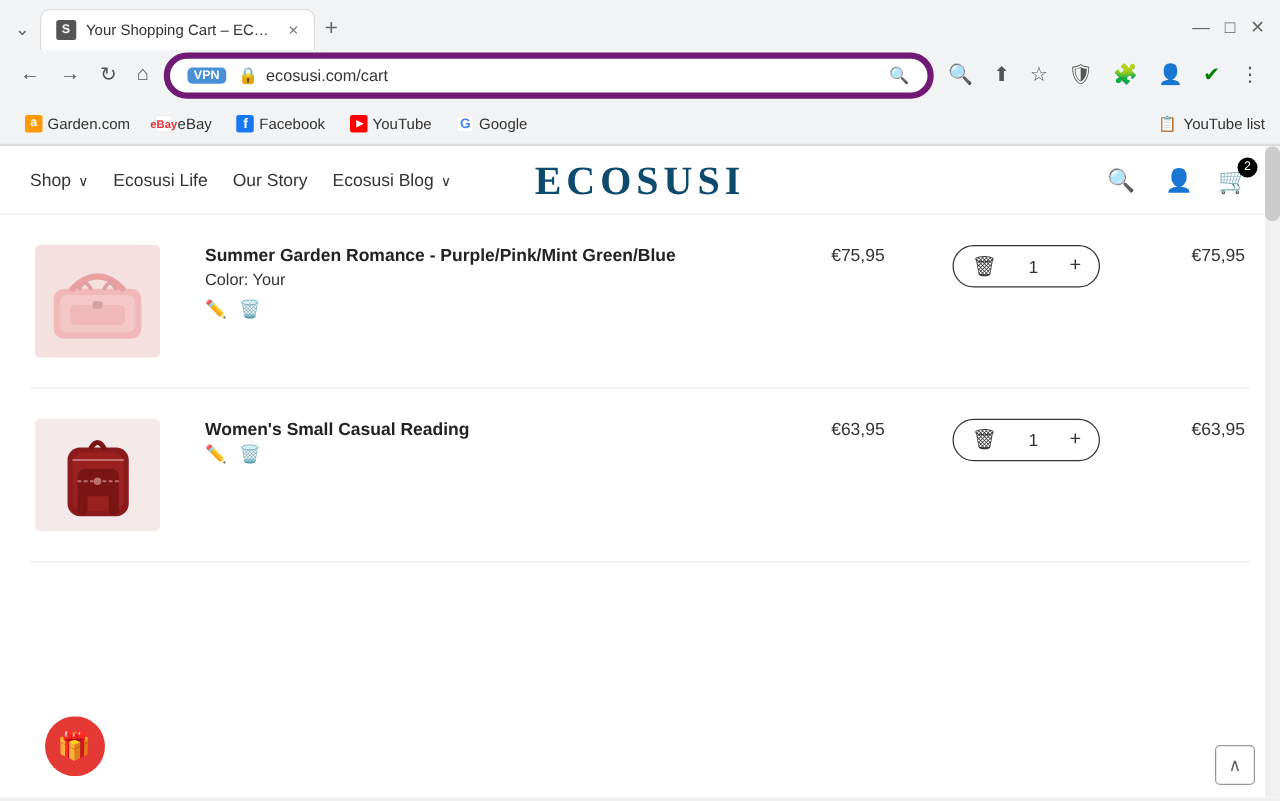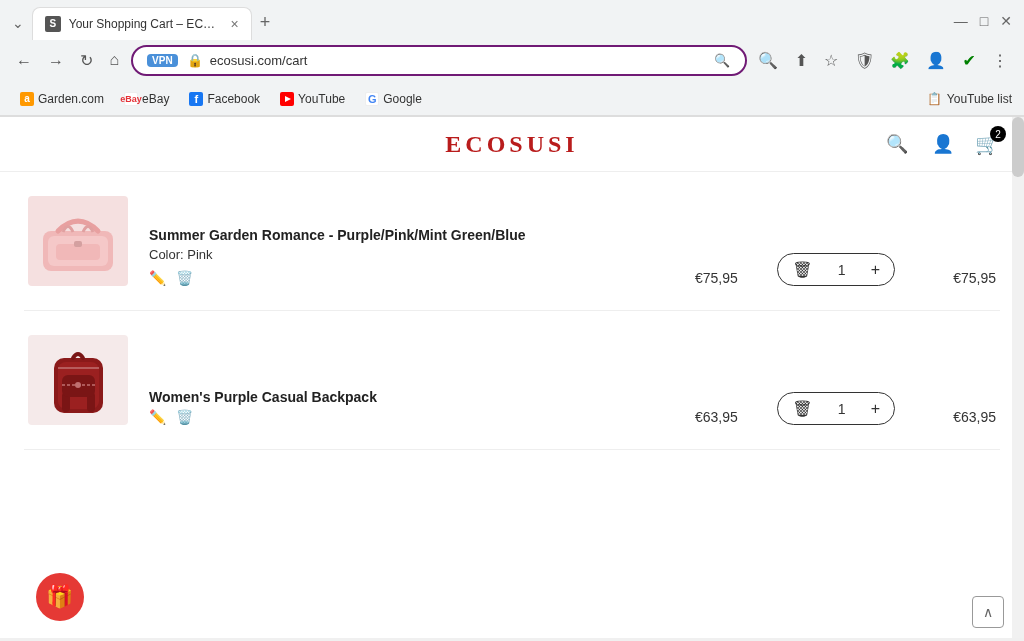--- a/index.html
+++ b/index.html
@@ -25,21 +25,21 @@
     .window-controls { display: flex; gap: 12px; align-items: center; margin-bottom: 4px; }
     .wc-btn { background: none; border: none; font-size: 14px; color: #666; cursor: pointer; }
 
     .nav-bar {
       display: flex; align-items: center; gap: 8px;
       padding: 6px 12px; background: #f1f3f4; height: 44px;
     }
     .nav-btn { background: none; border: none; cursor: pointer; color: #555; font-size: 16px; padding: 4px; }
     .address-bar {
       display: flex; align-items: center; gap: 6px;
-      background: #fff; border: 2px solid #701a75; border-radius: 20px;
+      background: #fff; border: 5px solid #701a75; border-radius: 20px;
       padding: 6px 14px; flex: 1; font-size: 13px; color: #333;
     }
     .vpn-badge {
       background: #4a90d9; color: #fff; font-size: 10px; font-weight: bold;
       border-radius: 4px; padding: 1px 5px; margin-right: 4px;
     }
     .lock-icon { color: #555; font-size: 13px; }
     .nav-actions { display: flex; gap: 8px; align-items: center; }
     .nav-icon-btn { background: none; border: none; cursor: pointer; color: #555; font-size: 16px; padding: 4px; }
 
@@ -68,38 +68,38 @@
 
     
     .site-header {
       display: flex; align-items: center; padding: 12px 24px;
       border-bottom: 1px solid #eee; position: relative;
     }
     .site-nav-left { display: flex; gap: 20px; align-items: center; font-size: 14px; }
     .site-nav-left a { text-decoration: none; color: #333; cursor: pointer; }
     .site-logo {
       position: absolute; left: 50%; transform: translateX(-50%);
-      font-size: 24px; font-weight: bold; letter-spacing: 4px; color: #b91c1c;
+      font-size: 32px; font-weight: bold; letter-spacing: 4px; color: #0c4a6e;
       font-family: Georgia, serif;
     }
     .site-nav-right { margin-left: auto; display: flex; gap: 16px; align-items: center; position: relative; }
     .cart-badge {
       position: relative; cursor: pointer;
     }
     .badge-count {
       position: absolute; top: -6px; right: -6px;
       background: #000; color: #fff; border-radius: 50%;
       width: 16px; height: 16px; font-size: 10px;
       display: flex; align-items: center; justify-content: center;
     }
 
     
     .cart-area { padding: 0 24px; }
     .cart-item {
-      display: flex; align-items: flex-end; gap: 21px;
+      display: flex; align-items: flex-start; gap: 36px;
       padding: 24px 4px; border-bottom: 1px solid #eee;
     }
     .item-image {
       width: 100px; height: 90px; background: #f5e8e8;
       border-radius: 4px; flex-shrink: 0;
       display: flex; align-items: center; justify-content: center;
       overflow: hidden;
     }
     .item-info { flex: 1; min-width: 0; }
     .item-name { font-size: 14px; font-weight: bold; color: #222; margin-bottom: 4px; }
@@ -218,20 +218,32 @@
   </div>
 </div>
 
 <div class="page-content">
 
   <div style="position:absolute; right:0; top:0; bottom:0; width:12px; background:#f1f1f1; z-index:10;">
     <div style="position:absolute; top:0; width:12px; height:60px; background:#ccc; border-radius:6px;"></div>
   </div>
 
   <div class="site-header">
+    <div class="site-nav-left">
+      <a>
+        <span>Shop</span>
+        <span style="font-size:11px; margin-left:2px;">∨</span>
+      </a>
+      <a>Ecosusi Life</a>
+      <a>Our Story</a>
+      <a>
+        <span>Ecosusi Blog</span>
+        <span style="font-size:11px; margin-left:2px;">∨</span>
+      </a>
+    </div>
     <div class="site-logo">ECOSUSI</div>
     <div class="site-nav-right">
       <button class="nav-icon-btn" style="font-size:18px;">🔍</button>
       <button class="nav-icon-btn" style="font-size:18px;">👤</button>
       <div class="cart-badge">
         <span style="font-size:20px;">🛒</span>
         <span class="badge-count">2</span>
       </div>
     </div>
   </div>
@@ -252,21 +264,21 @@
           <rect x="36" y="35" width="8" height="6" rx="2" fill="#d4a0a0"></rect>
 
           <path d="M25 26 Q30 15 35 26" stroke="#e0a0a0" stroke-width="3" fill="none"></path>
           <path d="M45 26 Q50 15 55 26" stroke="#e0a0a0" stroke-width="3" fill="none"></path>
         </svg>
       </div>
       <div class="item-info">
         <div class="item-name">Summer Garden Romance - Purple/Pink/Mint Green/Blue</div>
         <div class="item-color">
           <span>Color:</span>
-          <span style="color:#333;">Pink</span>
+          <span style="color:#333;">Your</span>
         </div>
         <div class="item-actions">
           <button class="item-action-btn">
             <span>✏️</span>
           </button>
           <button class="item-action-btn">
             <span>🗑️</span>
           </button>
         </div>
       </div>
@@ -298,21 +310,21 @@
           <rect x="16" y="35" width="33" height="22" rx="6" fill="#7a1515"></rect>
 
           <line x1="16" y1="45" x2="49" y2="45" stroke="#c07070" stroke-width="1.5" stroke-dasharray="3,2"></line>
 
           <circle cx="32" cy="45" r="3" fill="#c07070"></circle>
 
           <line x1="12" y1="28" x2="53" y2="28" stroke="#c07070" stroke-width="1.5"></line>
         </svg>
       </div>
       <div class="item-info">
-        <div class="item-name">Women's Purple Casual Backpack</div>
+        <div class="item-name">Women's Small Casual Reading</div>
         <div class="item-actions">
           <button class="item-action-btn">
             <span>✏️</span>
           </button>
           <button class="item-action-btn">
             <span>🗑️</span>
           </button>
         </div>
       </div>
       <div class="item-price">€63,95</div>

